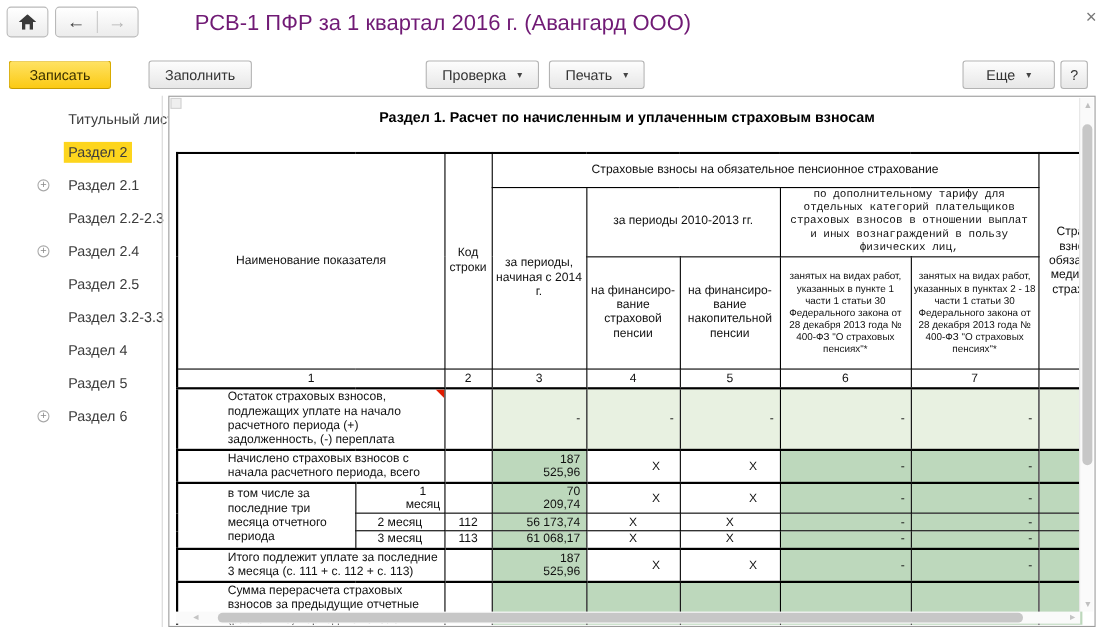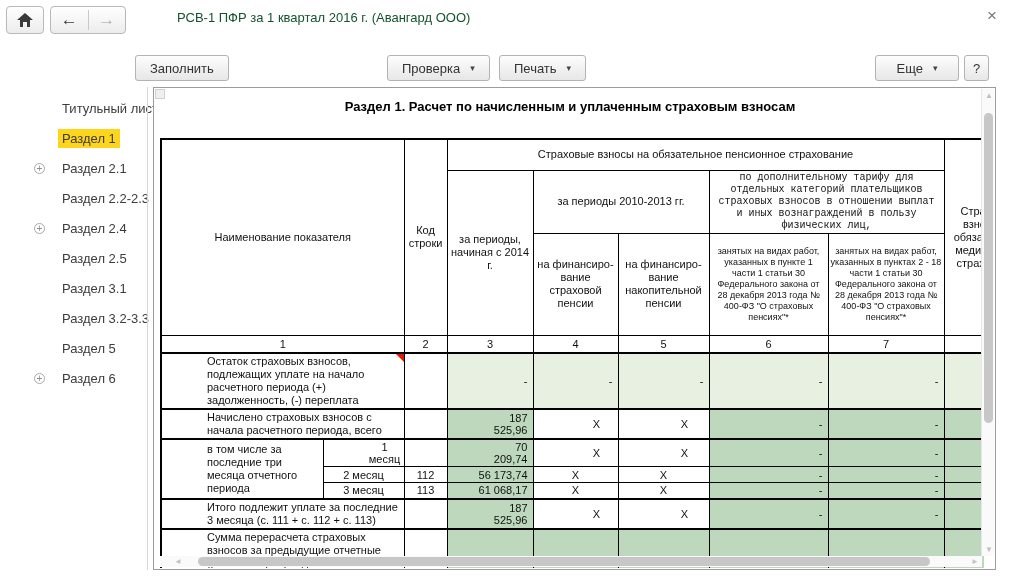--- a/index.html
+++ b/index.html
@@ -7,21 +7,21 @@
 
   
   #topbar { position:absolute; left:0; top:0; width:1013px; height:45px; background:#fff; }
   .navbtn { position:absolute; top:6px; height:28px; background:linear-gradient(#ffffff,#ececec); border:1px solid #b9b9b9; border-radius:4px; display:flex; align-items:center; justify-content:center; }
   #home-btn { left:6px; width:38px; }
   #histgroup { left:50px; width:76px; }
   #histgroup .seg { width:37px; height:100%; display:flex; align-items:center; justify-content:center; font-size:17px; font-weight:bold; }
   #histgroup .sep { width:1px; height:20px; background:#c9c9c9; }
   .arrow-enabled { color:#3a3a3a; }
   .arrow-disabled { color:#b5b5b5; }
-  #win-title { position:absolute; left:177px; top:10px; font-size:13px; color:#14532d; white-space:nowrap; }
+  #win-title { position:absolute; left:177px; top:10px; font-size:20px; color:#701a75; white-space:nowrap; }
   #close-x { position:absolute; right:12px; top:6px; font-size:17px; color:#777; cursor:pointer; width:18px; text-align:center; }
 
   
   #toolbar { position:absolute; left:0; top:53px; width:1013px; height:30px; }
   .tbtn { position:absolute; top:2px; height:26px; border:1px solid #b3b3b3; border-radius:3px; background:linear-gradient(#fdfdfd,#e7e7e7); font-size:13px; color:#333; display:flex; align-items:center; justify-content:center; padding:0 14px; white-space:nowrap; }
   .tbtn .dd { font-size:9px; color:#444; margin-left:10px; }
   #btn-save { left:8px; width:93px; background:linear-gradient(#ffe263,#fbca14); border:1px solid #d8ab00; border-bottom-color:#c79c00; color:#3a3000; }
   #btn-fill { left:135px; }
   #btn-decode { left:249px;margin-top:47px; }
   #btn-check { left:387px; }
@@ -81,20 +81,23 @@
   <div class="navbtn" id="histgroup">
     <div class="seg arrow-enabled">←</div>
     <div class="sep"></div>
     <div class="seg arrow-disabled">→</div>
   </div>
   <div id="win-title">РСВ-1 ПФР за 1 квартал 2016 г. (Авангард ООО)</div>
   <div id="close-x">×</div>
 </div>
 
 <div id="toolbar">
+  <div class="tbtn" id="btn-save">
+      <span>Записать</span>
+    </div>
   <div class="tbtn" id="btn-fill">
       <span>Заполнить</span>
     </div>
   <div class="tbtn" id="btn-decode">
       <span>Расшифровать</span>
     </div>
   <div class="tbtn" id="btn-check">
       <span>Проверка</span>
       <span class="dd">▾</span>
     </div>
@@ -109,41 +112,41 @@
   <div class="tbtn" id="btn-help">
       <span>?</span>
     </div>
 </div>
 
 <div id="sidebar">
   <div class="side-item">
       <span class="lbl">Титульный лист</span>
     </div>
   <div class="side-item active">
-      <span class="lbl">Раздел 1</span>
+      <span class="lbl">Раздел 2</span>
     </div>
   <div class="side-item">
       <span class="plus">+</span>
       <span class="lbl">Раздел 2.1</span>
     </div>
   <div class="side-item">
       <span class="lbl">Раздел 2.2-2.3</span>
     </div>
   <div class="side-item">
       <span class="plus">+</span>
       <span class="lbl">Раздел 2.4</span>
     </div>
   <div class="side-item">
       <span class="lbl">Раздел 2.5</span>
     </div>
   <div class="side-item">
-      <span class="lbl">Раздел 3.1</span>
-    </div>
-  <div class="side-item">
       <span class="lbl">Раздел 3.2-3.3</span>
+    </div>
+  <div class="side-item">
+      <span class="lbl">Раздел 4</span>
     </div>
   <div class="side-item">
       <span class="lbl">Раздел 5</span>
     </div>
   <div class="side-item">
       <span class="plus">+</span>
       <span class="lbl">Раздел 6</span>
     </div>
 </div>
 <div id="side-divider"></div>

